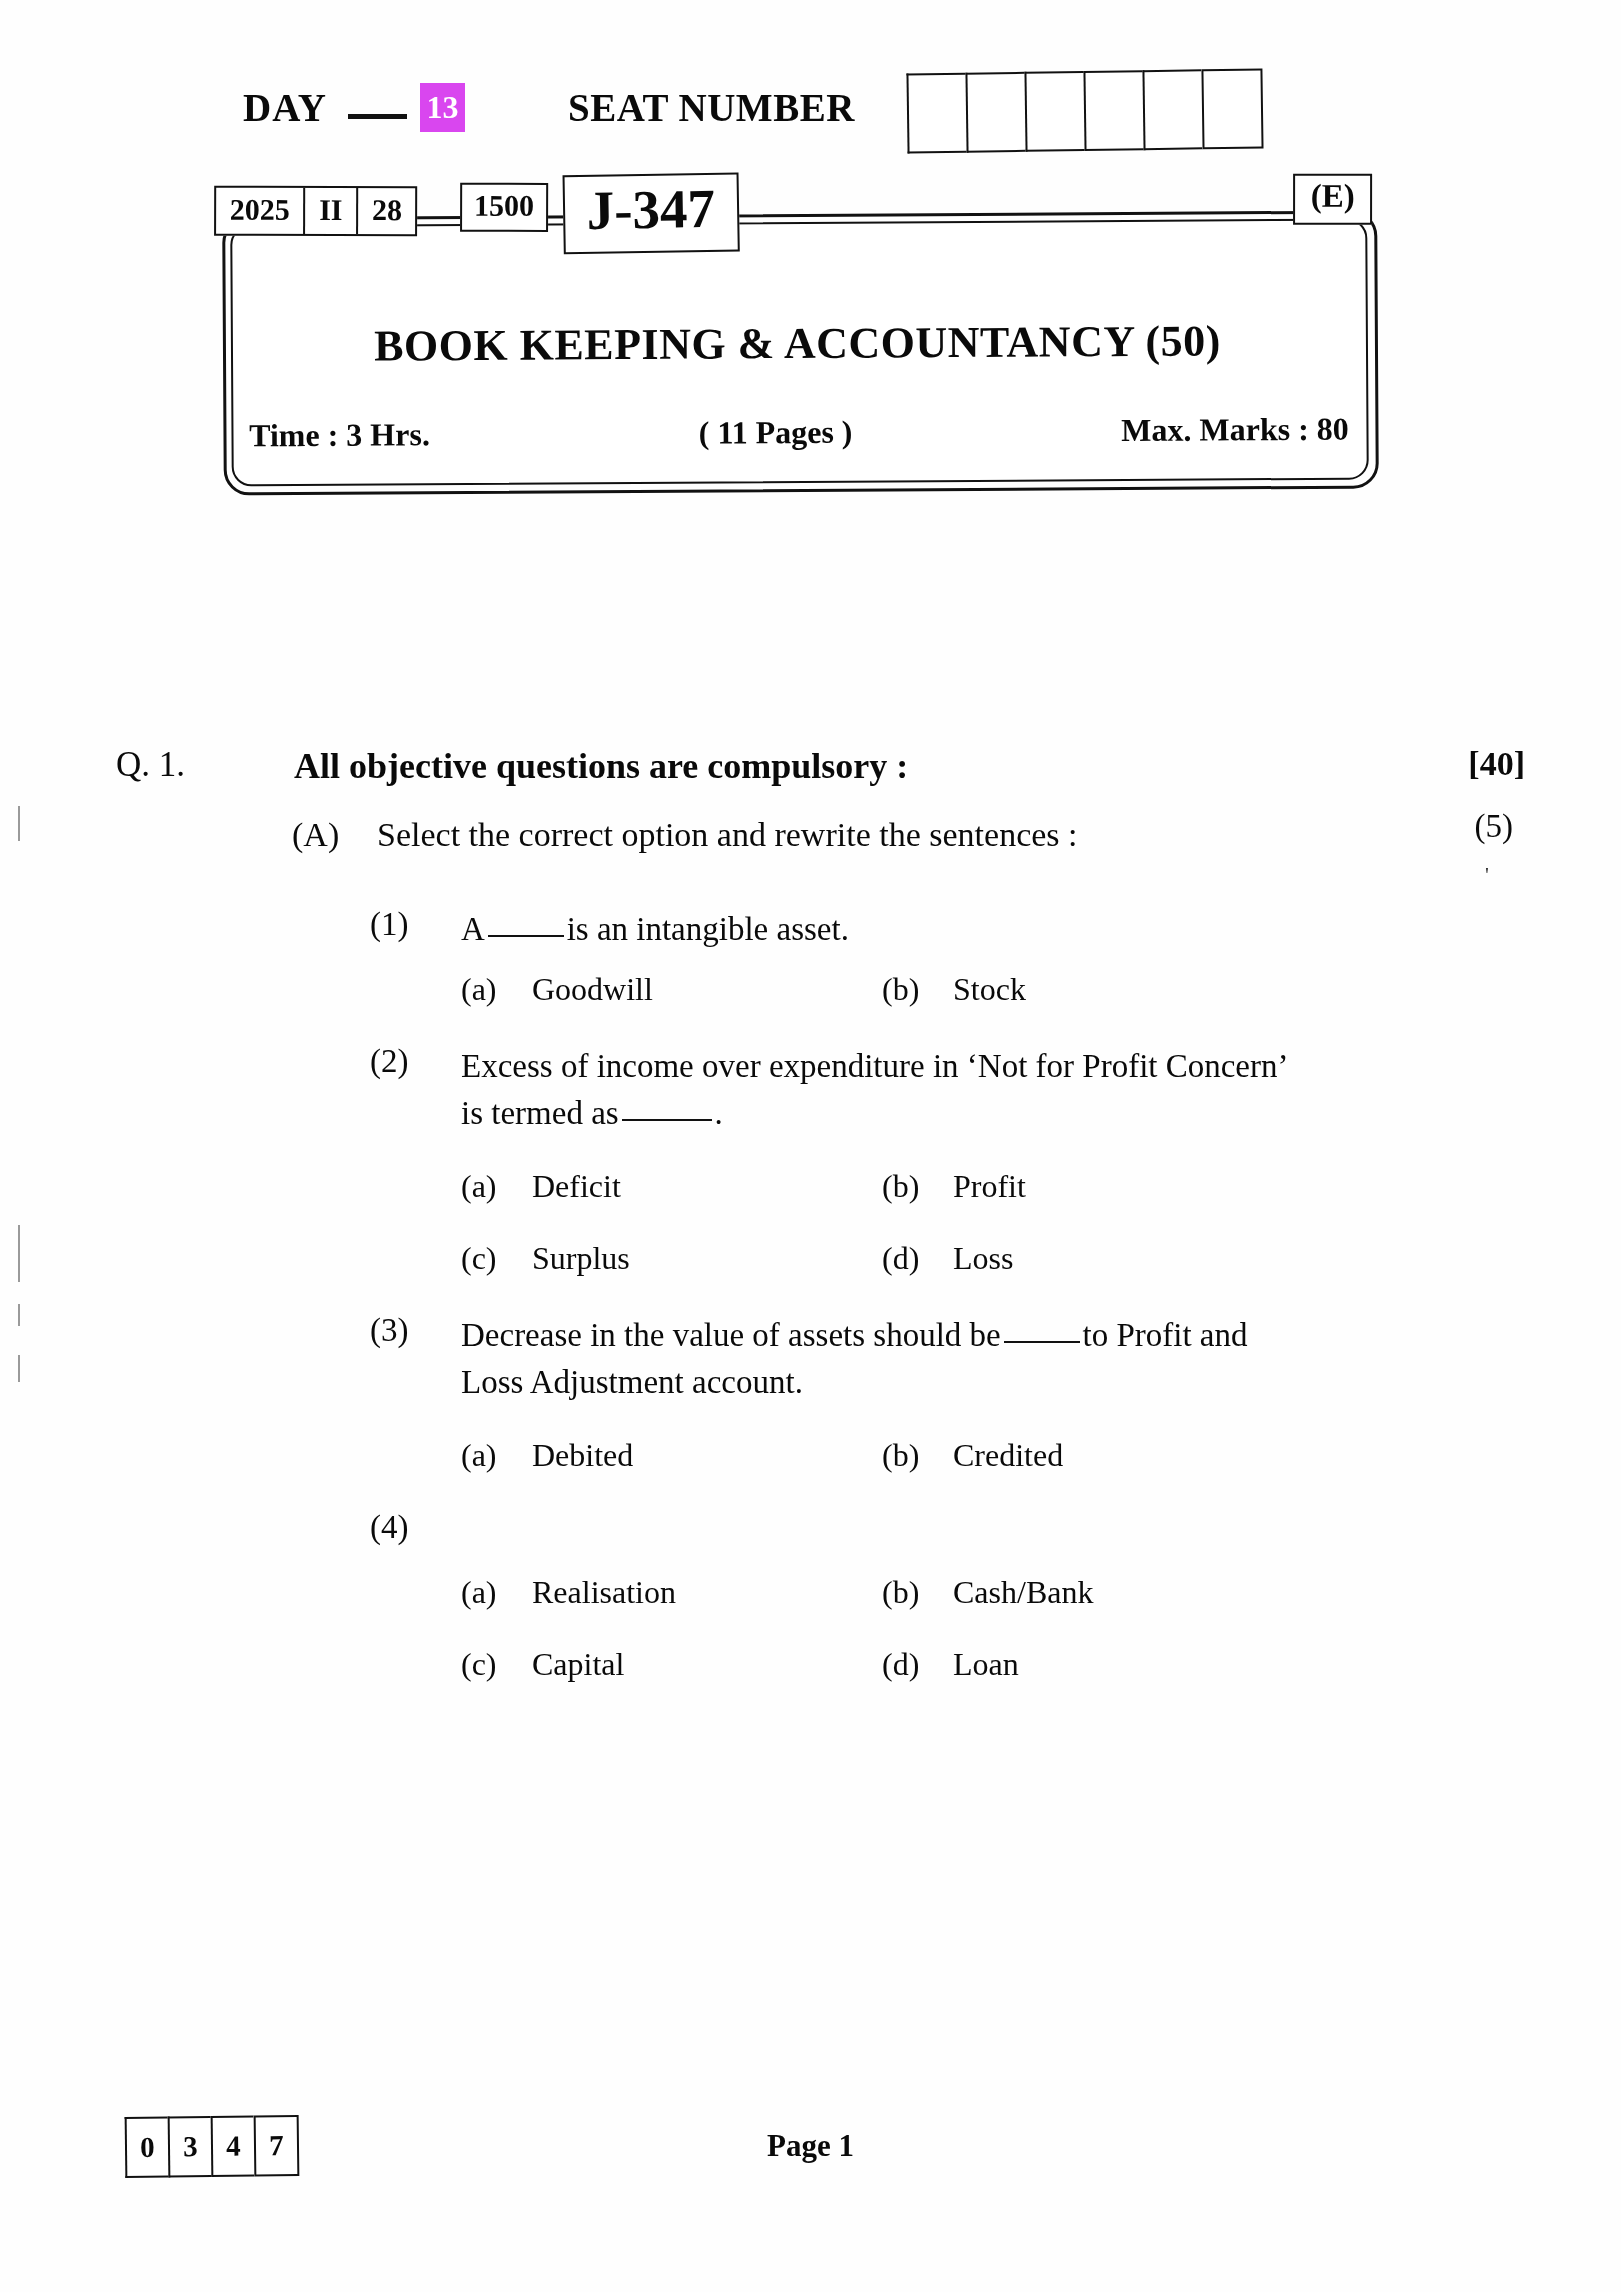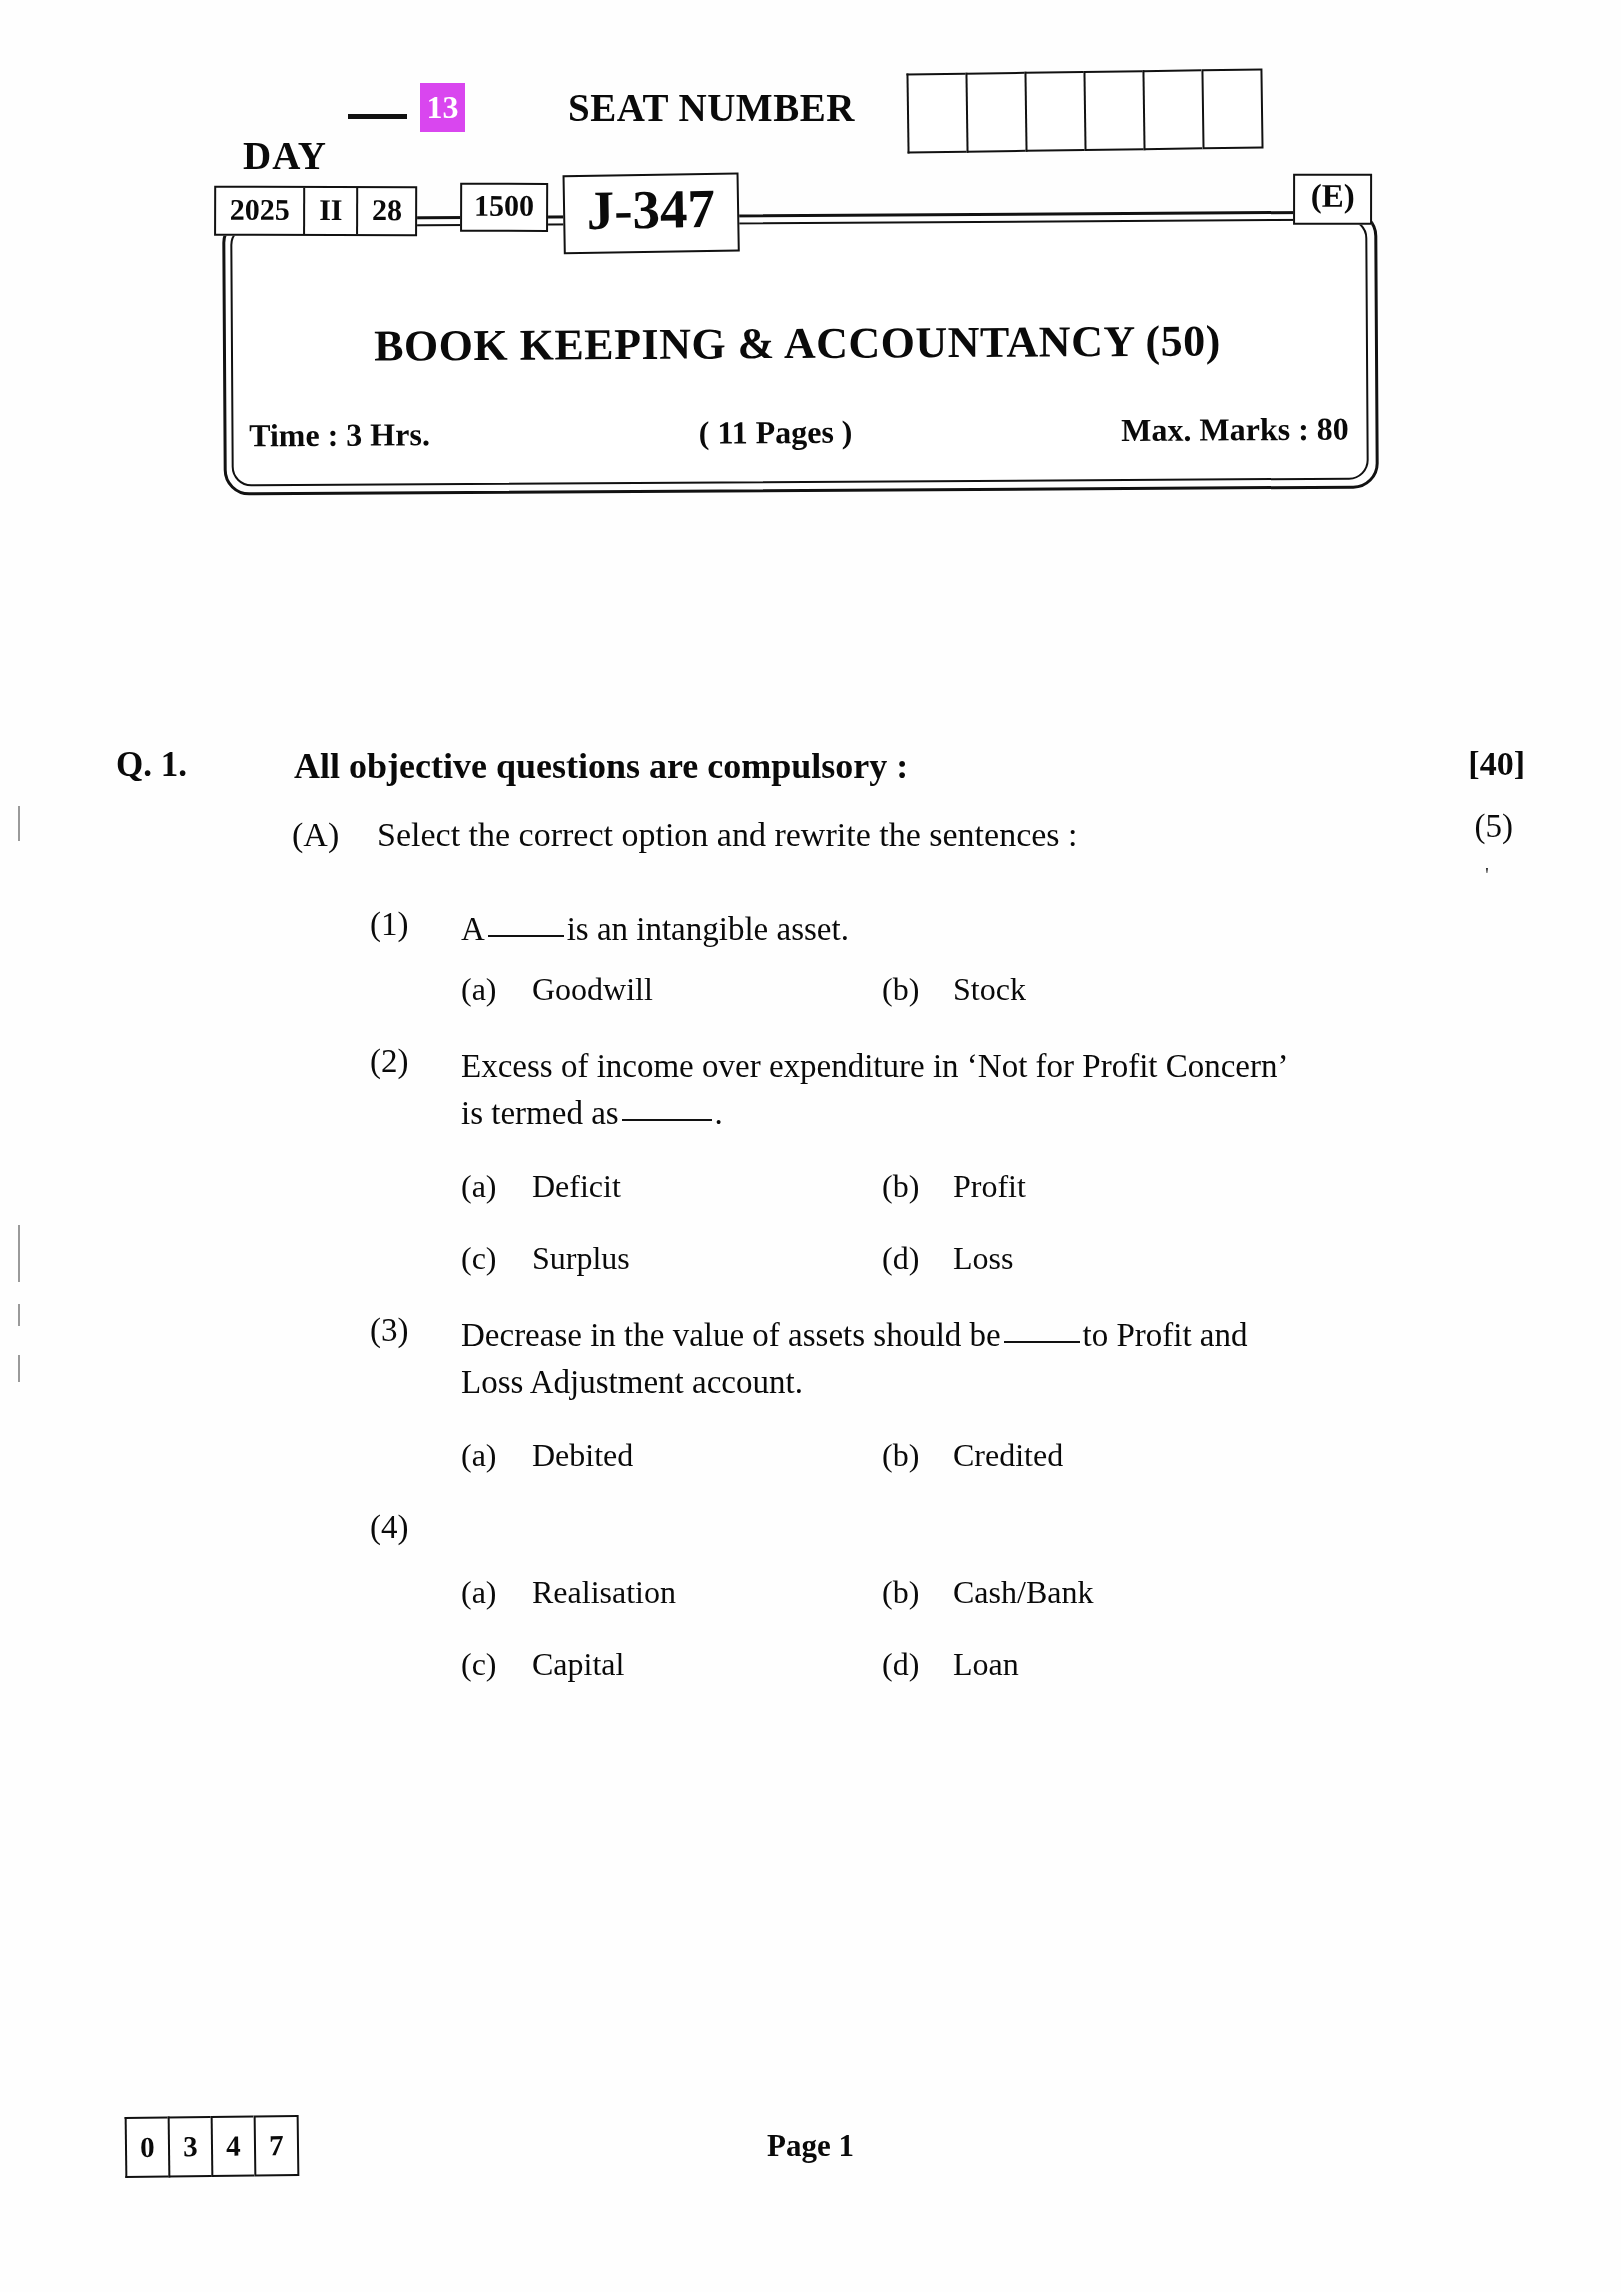--- a/index.html
+++ b/index.html
@@ -33,21 +33,20 @@
     width: 1621px;
     height: 108px;
   }
   .day-label {
     position: absolute;
     left: 243px;
     top: 15.7px;
     font-size: 39px;
     font-weight: bold;
     letter-spacing: 1px;
-    margin-top: 48px;
   }
   .day-dash {
     position: absolute;
     left: 348px;
     top: 45px;
     width: 59px;
     height: 4.9px;
     background: #111;
   }
   .day-value {
@@ -207,21 +206,21 @@
   }
   .row-q1 {
     position: relative;
     height: 71px;
   }
   .q-num {
     position: absolute;
     left: 116px;
     top: 0;
     font-size: 35px;
-    font-weight: bold;
+    font-weight: normal;
   }
   .q-title {
     position: absolute;
     left: 294px;
     top: 0;
     font-size: 36px;
     font-weight: bold;
   }
   .marks-right {
     position: absolute;

